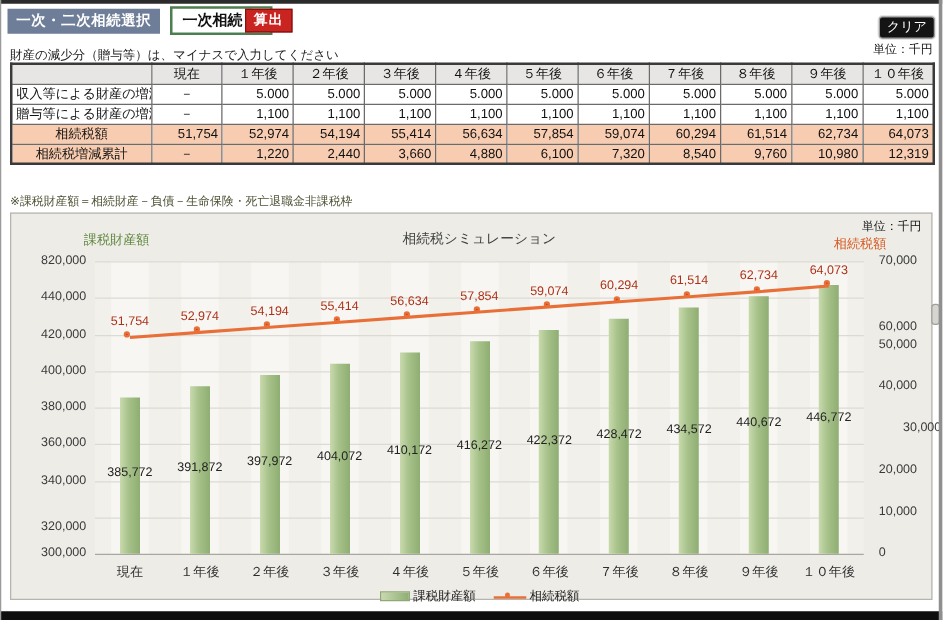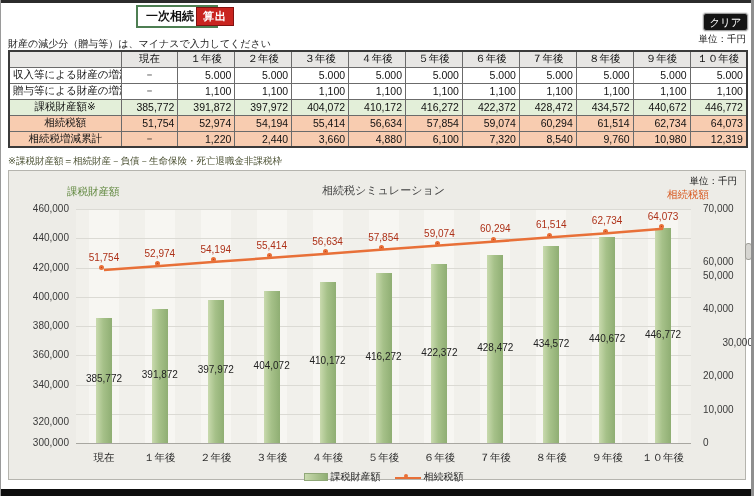--- a/index.html
+++ b/index.html
@@ -72,20 +72,21 @@
     border:2px solid #e87038;border-radius:50%;}
   #scroll-thumb{position:absolute;left:745px;top:243px;width:7px;height:17px;
     background:#d6d5d1;border:1px solid #9f9e98;border-radius:3px;}
 </style>
 </head>
 <body>
 
 <div id="app">
   <div id="top-strip" class="strip"></div>
 
+  <div id="select-chip">一次・二次相続選択</div>
   <div id="dropdown">
     <div class="val">一次相続</div>
     <div class="arrow">▼</div>
   </div>
   <div id="calc-btn">算出</div>
   <div id="clear-btn">クリア</div>
   <div id="unit-top">単位：千円</div>
   <div id="input-note">財産の減少分（贈与等）は、マイナスで入力してください</div>
 
   <div id="tbl-wrap">
@@ -141,34 +142,20 @@
             <td class="num">1,100</td>
             <td class="num">1,100</td>
             <td class="num">1,100</td>
             <td class="num">1,100</td>
             <td class="num">1,100</td>
             <td class="num">1,100</td>
             <td class="num">1,100</td>
             <td class="num">1,100</td>
             <td class="num">1,100</td>
             <td class="num">1,100</td>
-          </tr>
-          <tr class="green">
-            <td class="lbl-center">課税財産額※</td>
-            <td class="num">385,772</td>
-            <td class="num">391,872</td>
-            <td class="num">397,972</td>
-            <td class="num">404,072</td>
-            <td class="num">410,172</td>
-            <td class="num">416,272</td>
-            <td class="num">422,372</td>
-            <td class="num">428,472</td>
-            <td class="num">434,572</td>
-            <td class="num">440,672</td>
-            <td class="num">446,772</td>
           </tr>
           <tr class="salmon">
             <td class="lbl-center">相続税額</td>
             <td class="num">51,754</td>
             <td class="num">52,974</td>
             <td class="num">54,194</td>
             <td class="num">55,414</td>
             <td class="num">56,634</td>
             <td class="num">57,854</td>
             <td class="num">59,074</td>
@@ -208,21 +195,21 @@
         <div class="band" style="left: 191.773px;"></div>
         <div class="band" style="left: 247.682px;"></div>
         <div class="band" style="left: 303.591px;"></div>
         <div class="band" style="left: 359.5px;"></div>
         <div class="band" style="left: 415.409px;"></div>
         <div class="band" style="left: 471.318px;"></div>
         <div class="band" style="left: 527.227px;"></div>
         <div class="band" style="left: 583.136px;"></div>
         <div class="band" style="left: 639.045px;"></div>
         <div class="grid" style="top: 38px;"></div>
-        <div class="ytick-l" style="top: 32px; left: 2px;">460,000</div>
+        <div class="ytick-l" style="top: 32px; left: 2px;">820,000</div>
         <div class="grid" style="top: 67.25px;"></div>
         <div class="ytick-l" style="top: 61.25px; left: 2px;">440,000</div>
         <div class="grid" style="top: 96.5px;"></div>
         <div class="ytick-l" style="top: 90.5px; left: 2px;">420,000</div>
         <div class="grid" style="top: 125.75px;"></div>
         <div class="ytick-l" style="top: 119.75px; left: 2px;">400,000</div>
         <div class="grid" style="top: 155px;"></div>
         <div class="ytick-l" style="top: 149px; left: 2px;">380,000</div>
         <div class="grid" style="top: 184.25px;"></div>
         <div class="ytick-l" style="top: 178.25px; left: 2px;">360,000</div>

